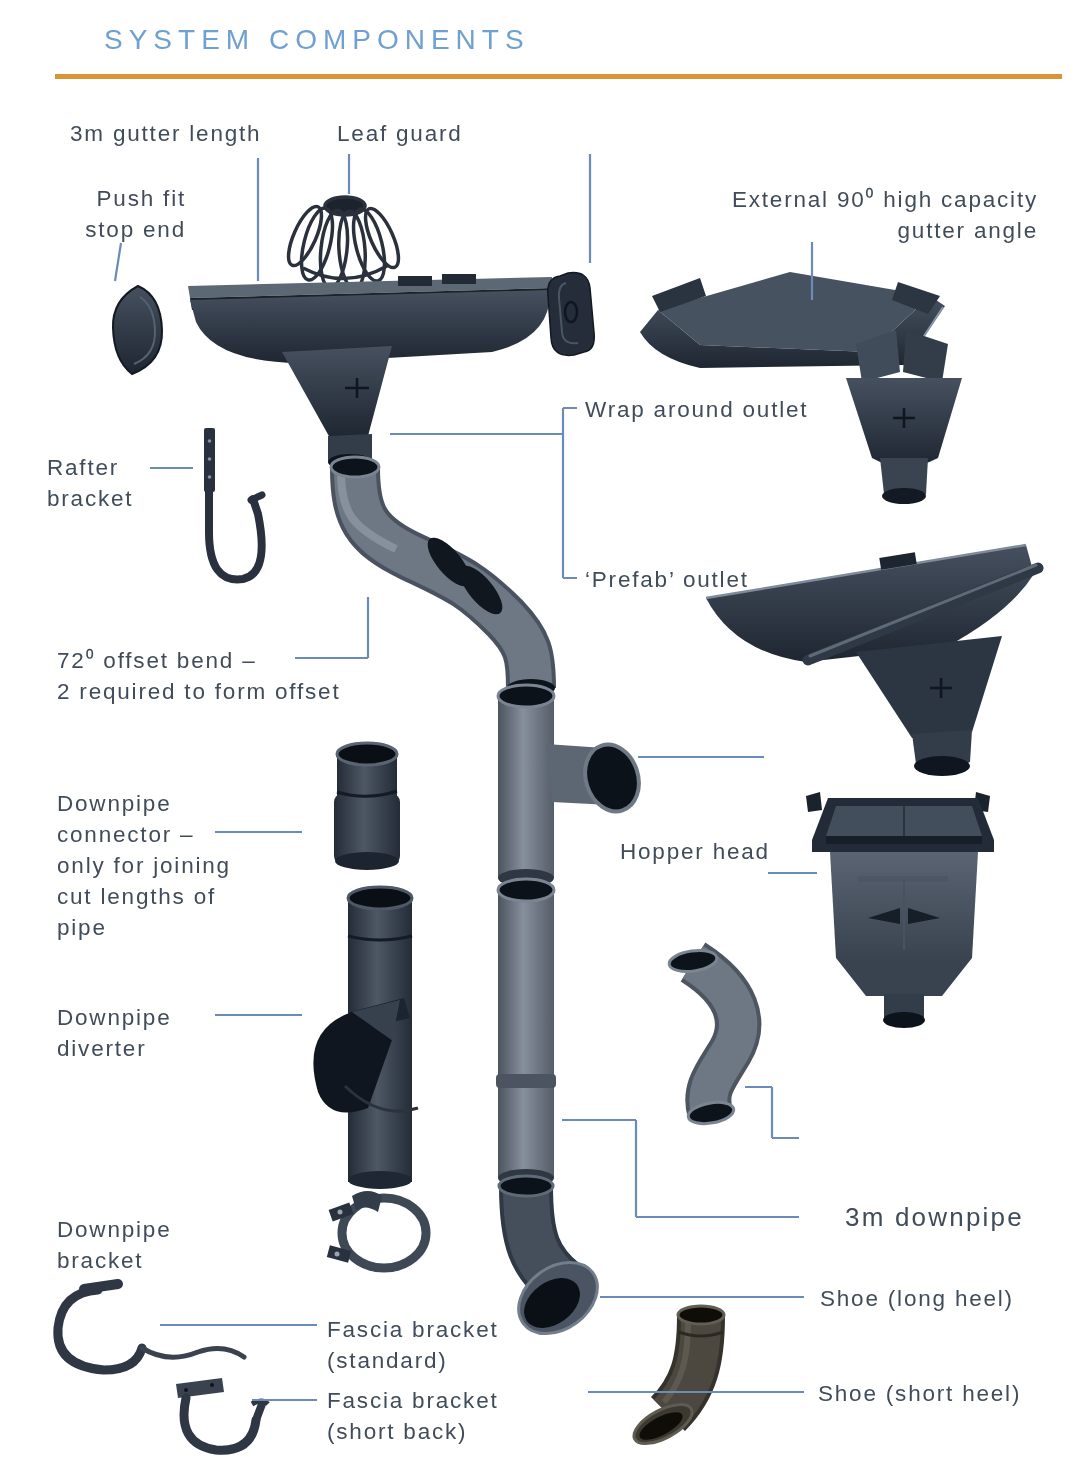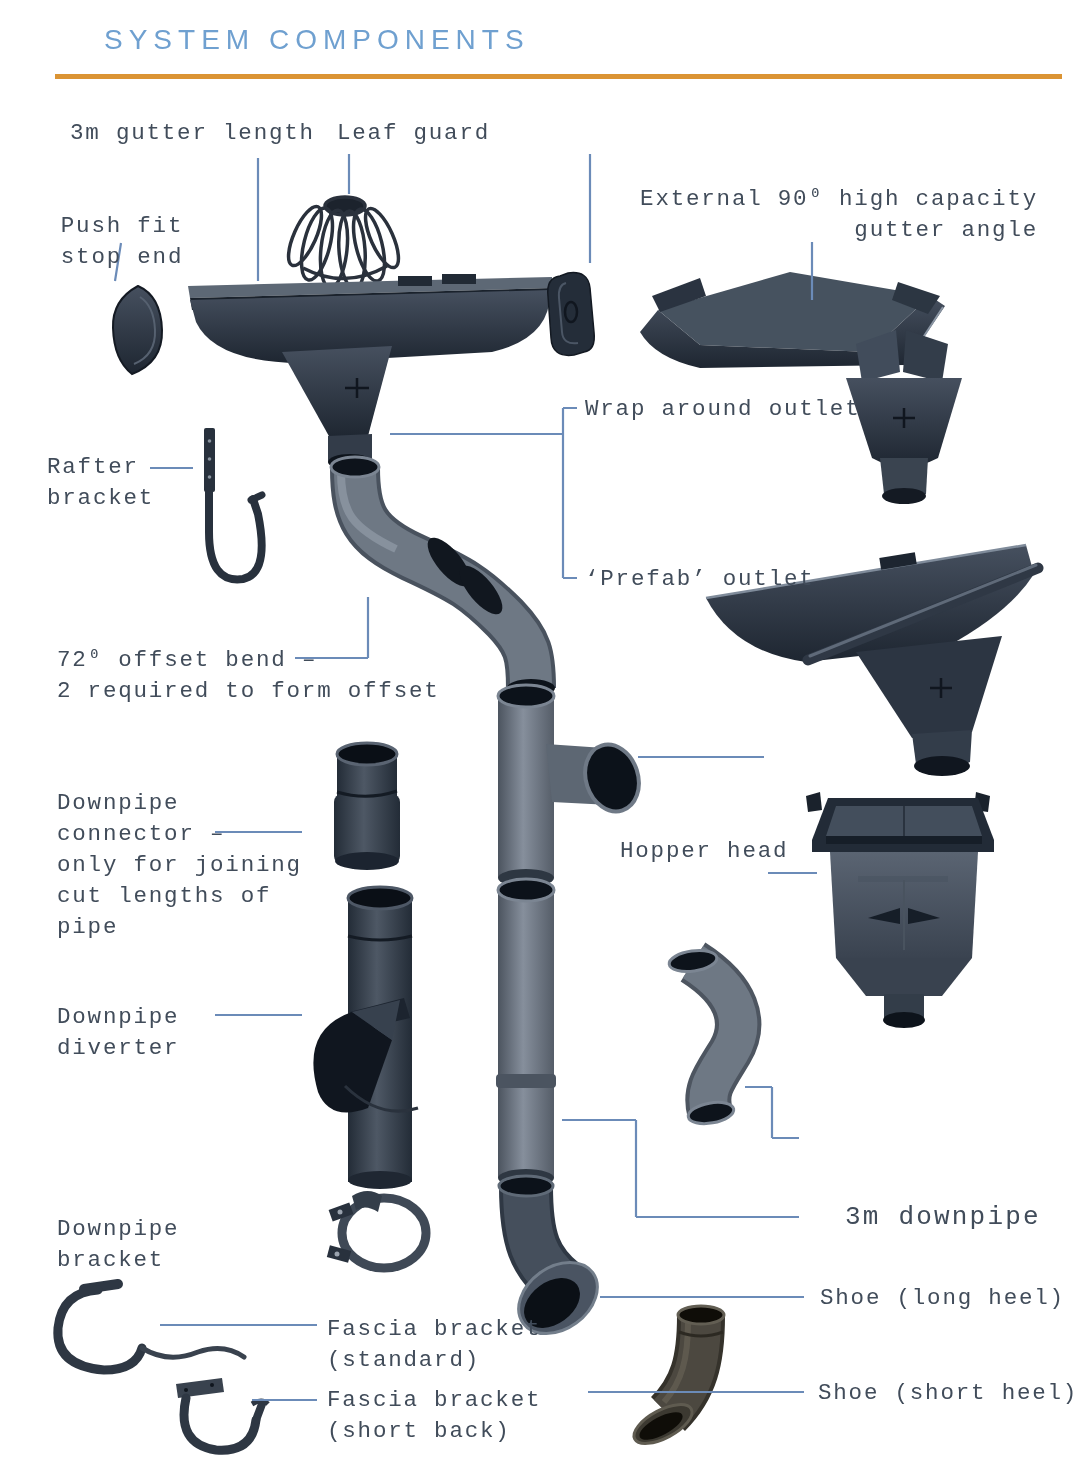--- a/index.html
+++ b/index.html
@@ -19,23 +19,22 @@
   }
   .rule{
     position:absolute;left:55px;top:74px;width:1007px;height:5px;
     background:var(--c-orange);
   }
   .diagram{position:absolute;left:0;top:0;}
   .label{
     position:absolute;color:var(--c-label);
     font-size:22.5px;line-height:31px;letter-spacing:1.8px;
     white-space:pre-line;
-    font-family:Liberation Mono, monospace;
-  }
-  .label.center{text-align:center;margin-top:28px;}
+  }
+  .label.center{text-align:right;}
   .label.right{text-align:right;}
   .label.big{font-size:26px;letter-spacing:2.2px;text-align:center;}
 </style>
 </head>
 <body>
 
 <div class="page">
 
   <div class="title">SYSTEM COMPONENTS</div>
   <div class="rule"></div>

